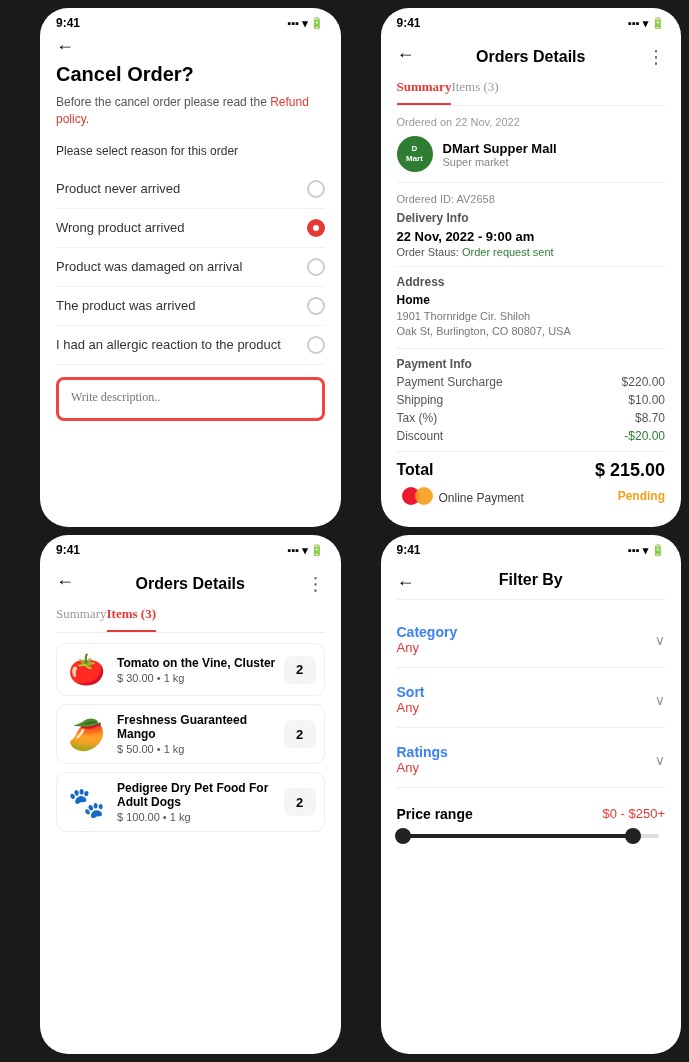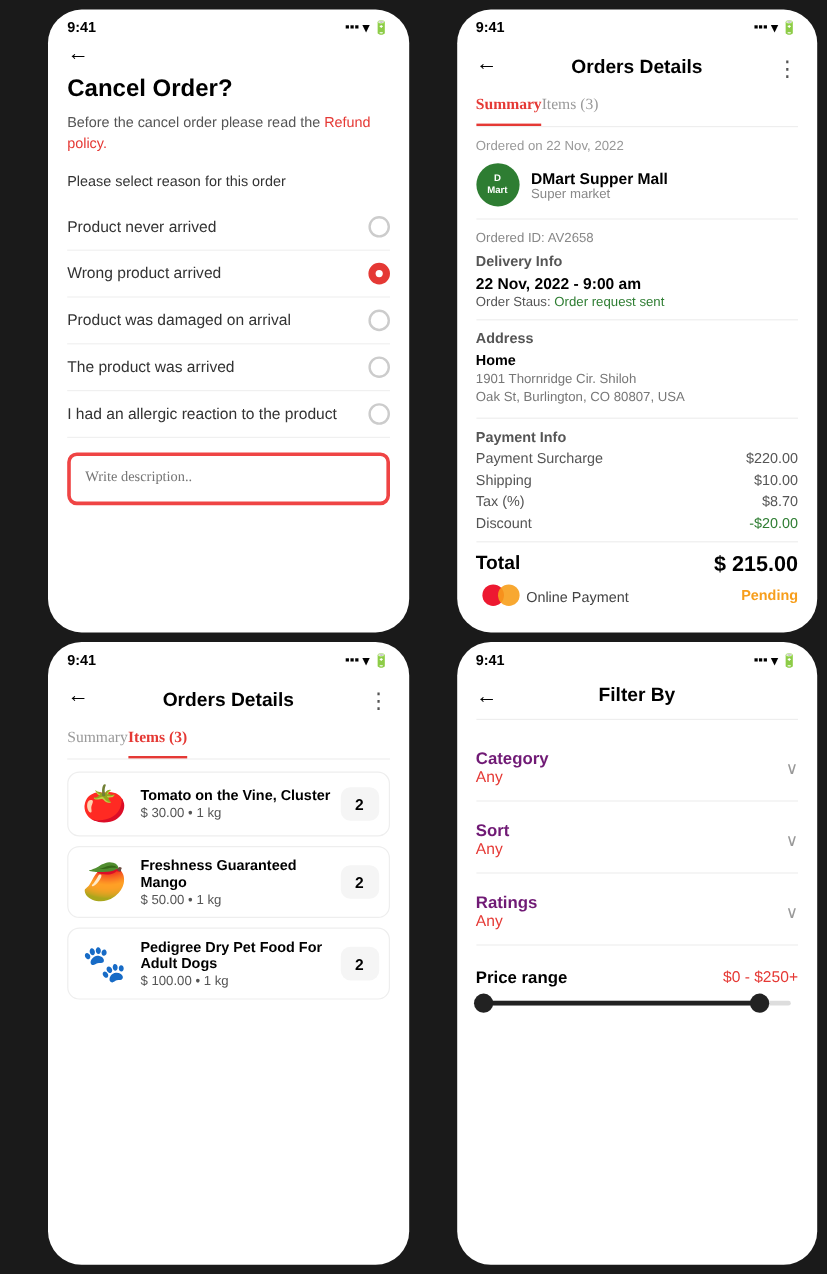--- a/index.html
+++ b/index.html
@@ -263,21 +263,21 @@
     .filter-back { position: absolute; left: 0; font-size: 18px; }
     .filter-title { font-size: 16px; font-weight: 700; }
     .filter-section { margin-bottom: 4px; }
     .filter-row {
       display: flex;
       justify-content: space-between;
       align-items: center;
       padding: 12px 0;
       border-bottom: 1px solid #eee;
     }
-    .filter-label { font-size: 14px; font-weight: 600; color: #701a75; }
+    .filter-label { font-size: 14px; font-weight: 600; color: #3b82f6; }
     .filter-value { font-size: 13px; color: #e53935; }
     .filter-text-block { display: flex; flex-direction: column; }
     .chevron-icon { color: #999; font-size: 14px; }
     .price-range-row {
       padding: 14px 0 8px;
     }
     .price-range-header {
       display: flex;
       justify-content: space-between;
       margin-bottom: 12px;

